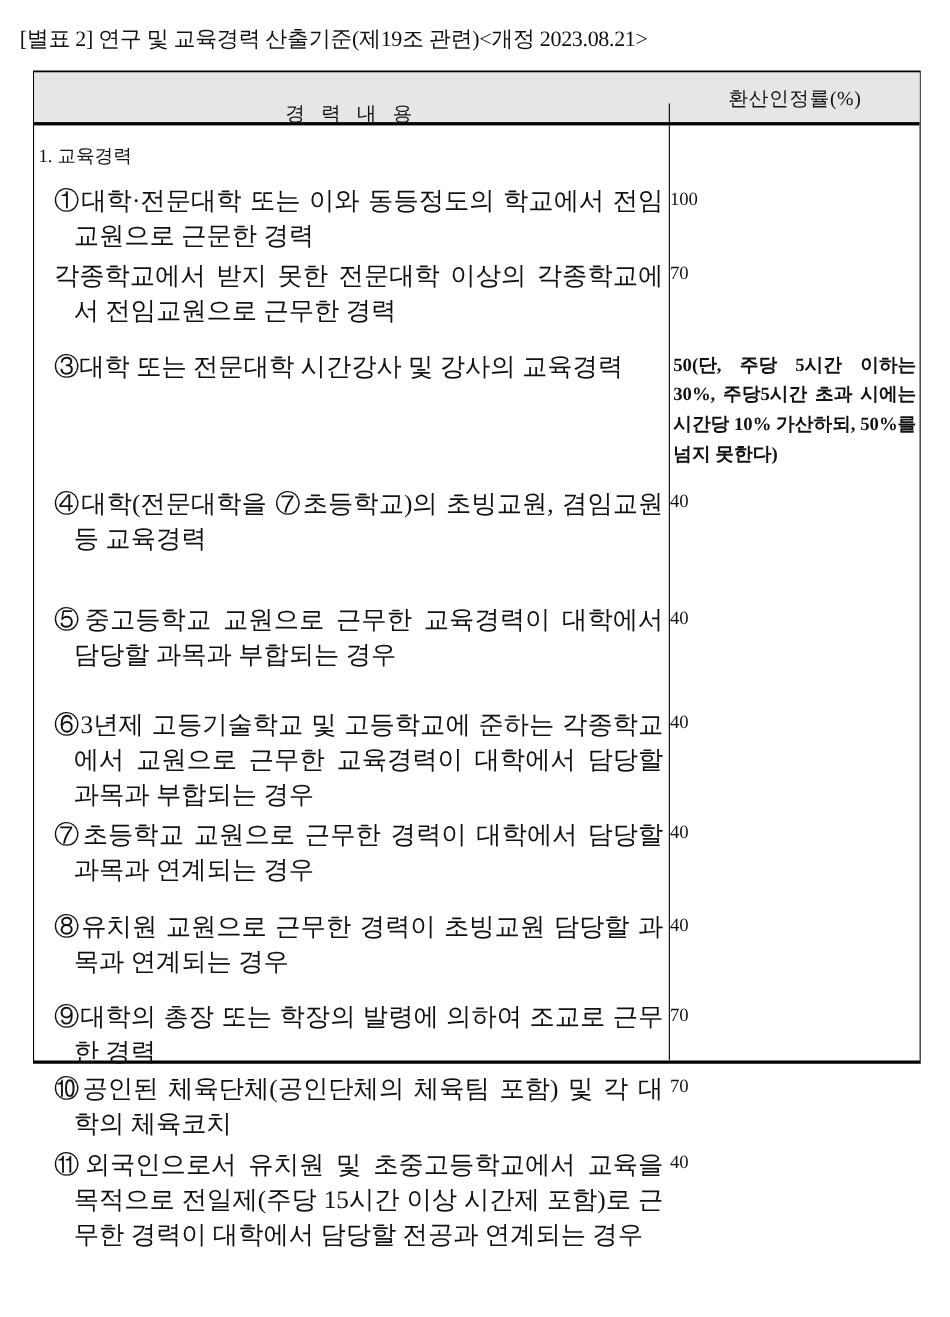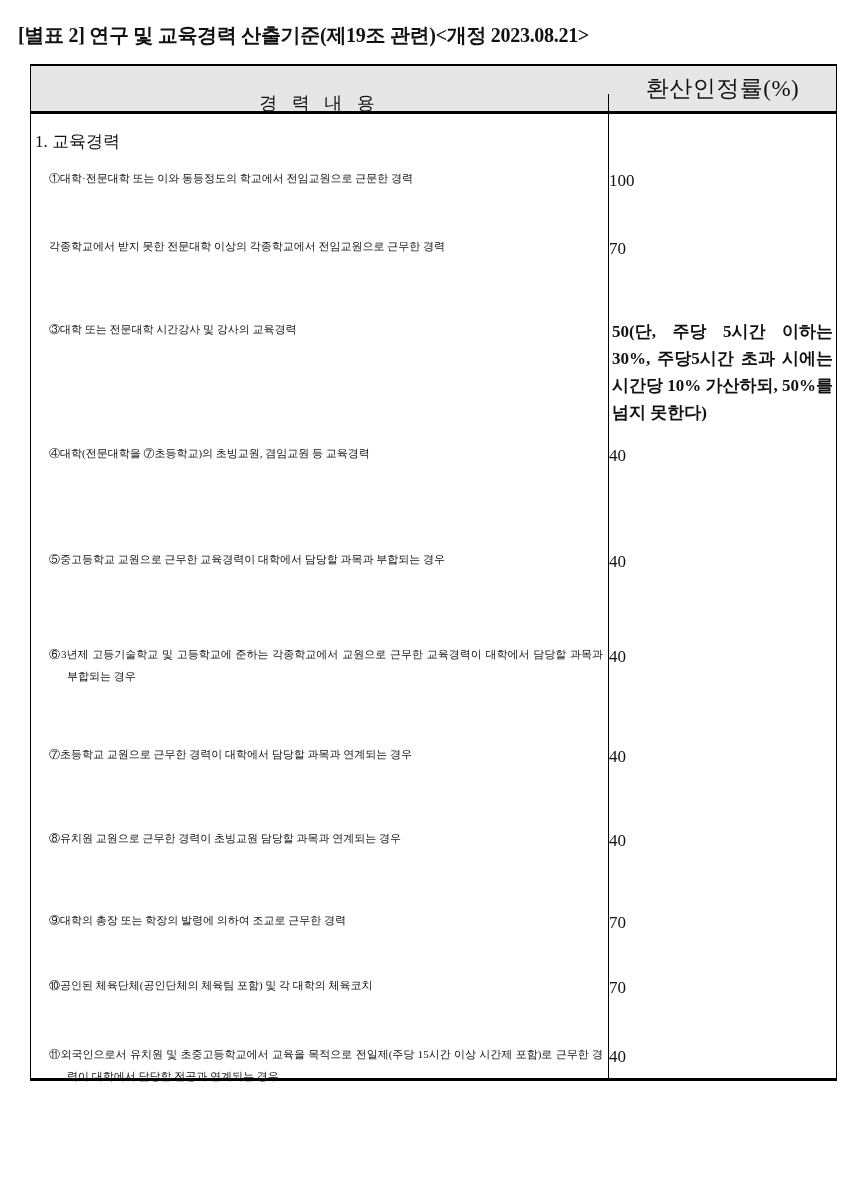--- a/index.html
+++ b/index.html
@@ -14,21 +14,21 @@
     background: #ffffff;
     color: #111111;
     font-family: "Liberation Serif", serif;
     overflow: hidden;
   }
   .doc-title {
     position: absolute;
     left: 18px;
     top: 22px;
     font-size: 20px;
-    font-weight: bold;
+    font-weight: normal;
     letter-spacing: -0.3px;
     white-space: nowrap;
   }
   .table {
     position: absolute;
     left: 30px;
     top: 64px;
     width: 805px;
     border-top: 2px solid #000;
     border-bottom: 3px solid #000;
@@ -49,26 +49,26 @@
     font-size: 18px;
   }
   .hcell.col1 {
     width: 577px;
     border-right: 1px solid #000;
     letter-spacing: 5px;
     margin-top: 28px;
   }
   .hcell.col2 {
     flex: 1;
-    font-size: 23px;
+    font-size: 18px;
     letter-spacing: 0.5px;
   }
   .table-body {
     position: relative;
-    height: 964px;
+    height: 850px;
   }
   .col-divider {
     position: absolute;
     left: 577px;
     top: 0;
     width: 1px;
     height: 100%;
     background: #000;
   }
   .section-label {
@@ -84,22 +84,22 @@
   }
   .cell-content {
     position: absolute;
     left: 0;
     top: 0;
     width: 577px;
     box-sizing: border-box;
     padding-left: 36px;
     padding-right: 5px;
     text-indent: -18px;
-    font-size: 11px;
-    line-height: 22px;
+    font-size: 23px;
+    line-height: 32px;
     text-align: justify;
     word-break: keep-all;
     word-break: normal;
   }
   .cell-rate {
     position: absolute;
     left: 578px;
     top: 0;
     width: 227px;
     box-sizing: border-box;

